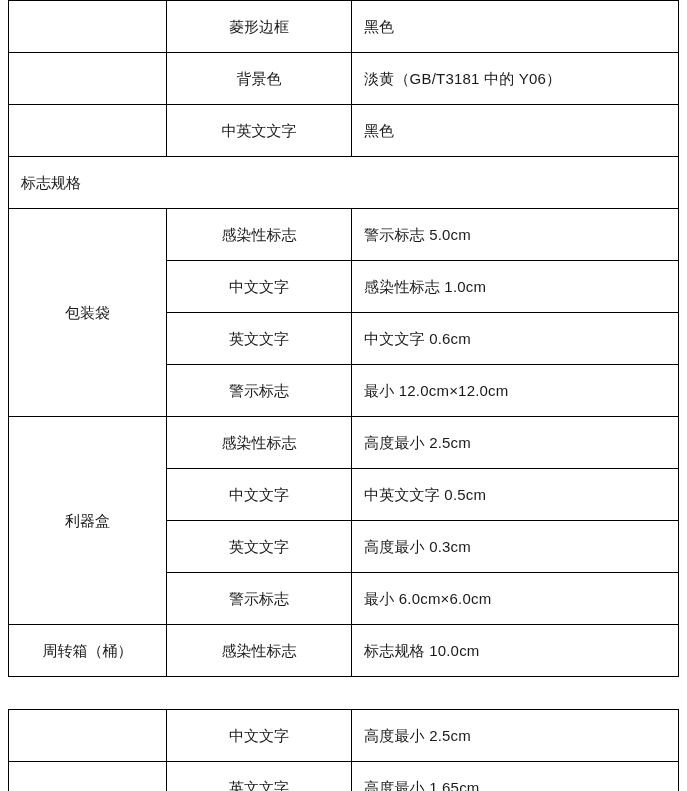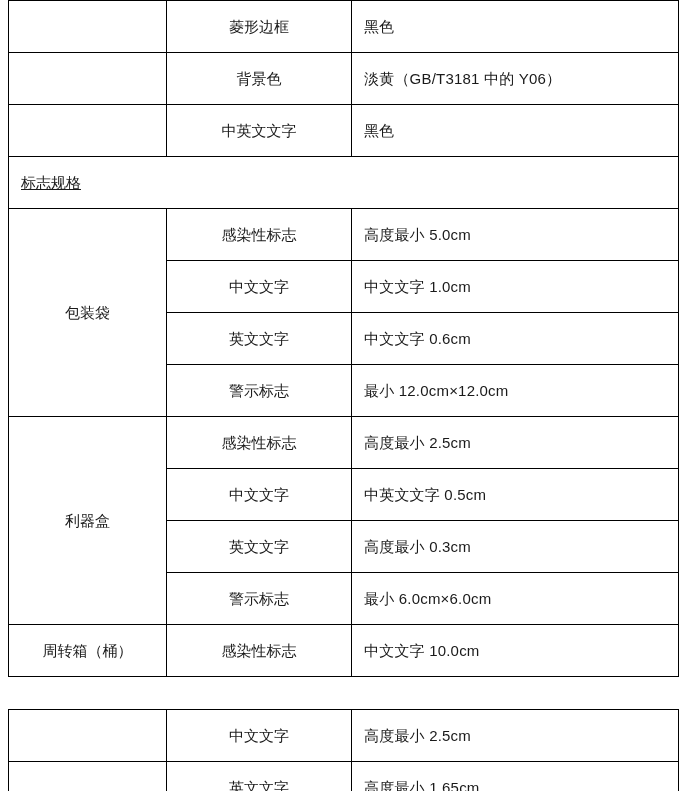--- a/index.html
+++ b/index.html
@@ -38,21 +38,21 @@
     background: #ffffff;
   }
   col.c1 { width: 158px; }
   col.c2 { width: 185px; }
   col.c3 { width: 327px; }
 
   .cell-center { text-align: center; }
   .cell-left   { text-align: left; }
 
   .row-h { height: 52px; }
-  .row-section { height: 52px; text-decoration: underline; }
+  .row-section { height: 52px; }
 
   .lat {
     font-family: Liberation Sans, sans-serif;
     letter-spacing: 0.2px;
   }
 
   .gap {
     height: 32px;
   }
 
@@ -88,25 +88,25 @@
         <td class="cell-left">黑色</td>
       </tr>
 
       <tr class="row-section">
         <td class="cell-left" colspan="3">标志规格</td>
       </tr>
 
       <tr class="row-h">
         <td class="cell-center" rowspan="4">包装袋</td>
         <td class="cell-center">感染性标志</td>
-        <td class="cell-left lat">高度最小 5.0cm</td>
+        <td class="cell-left lat">警示标志 5.0cm</td>
       </tr>
       <tr class="row-h">
         <td class="cell-center">中文文字</td>
-        <td class="cell-left lat">中文文字 1.0cm</td>
+        <td class="cell-left lat">感染性标志 1.0cm</td>
       </tr>
       <tr class="row-h">
         <td class="cell-center">英文文字</td>
         <td class="cell-left lat">中文文字 0.6cm</td>
       </tr>
       <tr class="row-h">
         <td class="cell-center">警示标志</td>
         <td class="cell-left lat">最小 12.0cm×12.0cm</td>
       </tr>
 
@@ -124,21 +124,21 @@
         <td class="cell-left lat">高度最小 0.3cm</td>
       </tr>
       <tr class="row-h">
         <td class="cell-center">警示标志</td>
         <td class="cell-left lat">最小 6.0cm×6.0cm</td>
       </tr>
 
       <tr class="row-h">
         <td class="cell-center">周转箱（桶）</td>
         <td class="cell-center">感染性标志</td>
-        <td class="cell-left lat">中文文字 10.0cm</td>
+        <td class="cell-left lat">标志规格 10.0cm</td>
       </tr>
     </tbody>
   </table>
 
   <div class="gap"></div>
 
   <table class="spec table-bottom">
     <colgroup>
         <col class="c1">
         <col class="c2">

